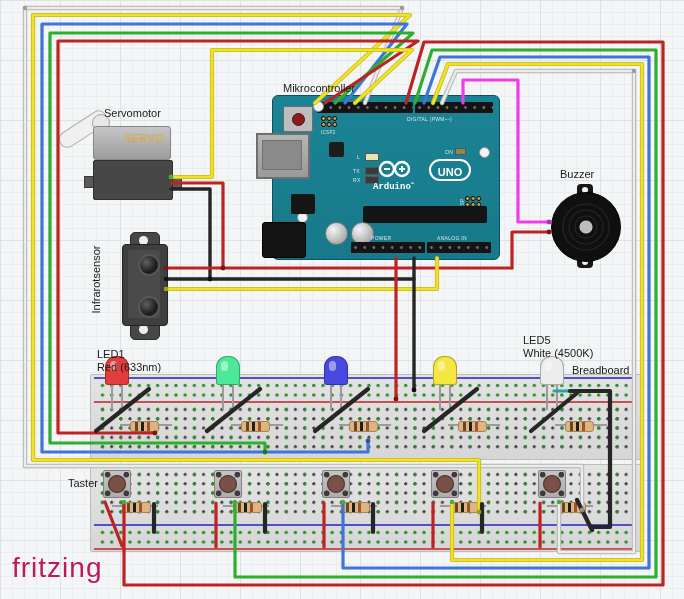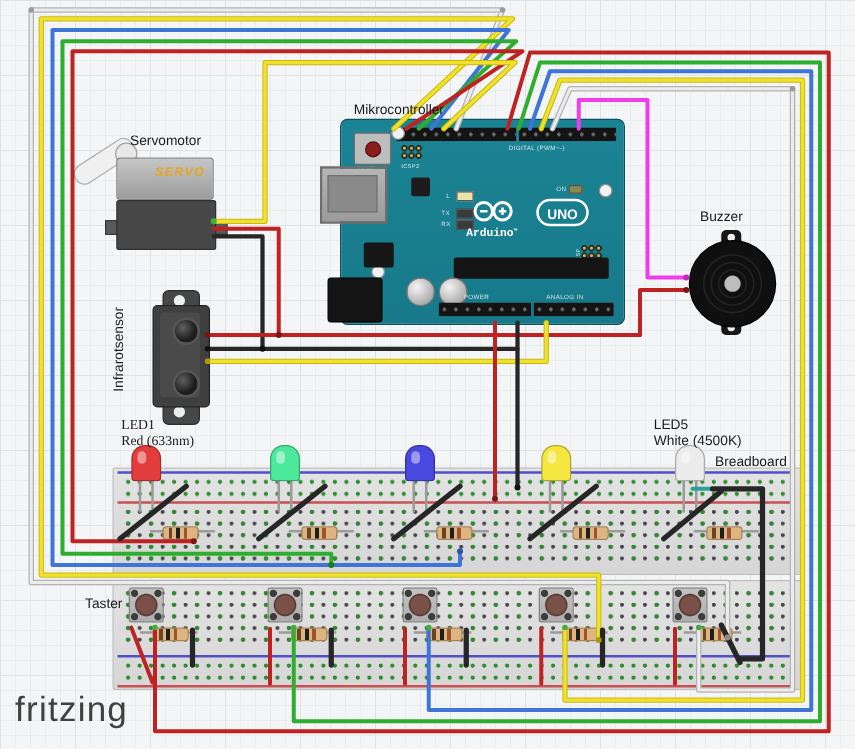--- a/index.html
+++ b/index.html
@@ -7,21 +7,21 @@
     font-family:"Liberation Sans",sans-serif;}
   .grid{position:absolute;inset:0;
     background-image:
       linear-gradient(#dde2e5 1px,transparent 1px),
       linear-gradient(90deg,#dde2e5 1px,transparent 1px),
       linear-gradient(#eaedee 1px,transparent 1px),
       linear-gradient(90deg,#eaedee 1px,transparent 1px);
     background-size:60px 60px,60px 60px,12px 12px,12px 12px;}
   .lbl{position:absolute;font-size:11px;color:#1a1a1a;white-space:pre;z-index:6;line-height:13px;}
   .lbl-v{transform:rotate(-90deg);}
-  .watermark{position:absolute;left:12px;top:552px;font-size:28px;color:#404040;
+  .watermark{position:absolute;left:12px;top:552px;font-size:28px;color:#be185d;
     letter-spacing:1px;z-index:6;}
   
   .bb{position:absolute;left:90px;width:550px;background:linear-gradient(#e3e3e3,#d6d6d6);
     border:1px solid #bdbdbd;border-radius:2px;z-index:1;}
   .railline{position:absolute;left:94px;width:542px;height:2px;z-index:2;}
   .holes{position:absolute;left:98px;width:536px;z-index:2;}
   .h-dark{background-image:
      radial-gradient(circle at 4.5px 4.5px, #2d8c2d 1.4px, transparent 1.9px),
      radial-gradient(circle at 4.5px 4.5px, #454545 1.3px, transparent 1.8px);
      background-size:18.4px 9.3px,9.2px 9.3px;}
@@ -67,21 +67,21 @@
     background:radial-gradient(circle at 35% 32%,#f4f4f4,#bdbdbd 55%,#8f8f8f);}
   .sled{position:absolute;width:12px;height:6px;border:.5px solid #555;}
   
   .servo-horn{position:absolute;left:54px;top:110px;width:52px;height:15px;z-index:3;
     background:#f0f0f0;border:1px solid #b0b0b0;border-radius:8px;
     transform:rotate(-33deg);transform-origin:85% 60%;}
   .servo-hub{position:absolute;left:92px;top:114px;width:16px;height:16px;border-radius:50%;
     background:#e8e8e8;border:1px solid #a5a5a5;z-index:4;}
   .servo-top{position:absolute;left:93px;top:126px;width:78px;height:34px;z-index:4;
     background:linear-gradient(#c6c6c6,#9c9c9c);border:1px solid #868686;border-radius:3px;
-    color:#e8a520;font-weight:bold;font-style:italic;font-size:10px;
+    color:#e8a520;font-weight:normal;font-style:italic;font-size:10px;
     text-align:right;padding:6px 6px 0 0;box-sizing:border-box;letter-spacing:1px;}
   .servo-body{position:absolute;left:93px;top:160px;width:78px;height:38px;z-index:4;
     background:#474747;border:1px solid #303030;border-radius:2px;}
   .servo-tab{position:absolute;top:176px;width:9px;height:10px;background:#5a5a5a;
     border:1px solid #3a3a3a;z-index:3;}
   
   .ir-tab{position:absolute;left:130px;width:28px;height:18px;background:#474747;
     border:1px solid #2d2d2d;border-radius:5px;z-index:3;}
   .ir-hole{position:absolute;left:139px;width:9px;height:9px;border-radius:50%;
     background:#eceff0;z-index:4;}
@@ -252,21 +252,21 @@
   <div class="buz-tab" style="top:255px;"></div>
   <div class="buz-hole" style="top:259px;"></div>
   <div class="buz"></div>
 
   <div class="lbl" style="left:283px;top:82px;">Mikrocontroller</div>
   <div class="lbl" style="left:104px;top:107px;">Servomotor</div>
   <div class="lbl lbl-v" style="left:46px;top:273px;width:100px;text-align:center;">Infrarotsensor</div>
   <div class="lbl" style="left:560px;top:168px;">Buzzer</div>
   <div class="lbl" style="left:572px;top:364px;">Breadboard</div>
   <div class="lbl" style="left:68px;top:477px;">Taster</div>
-  <div class="lbl" style="left:97px;top:334px;font-family:Liberation Serif, serif;"><span>LED1</span><br><span>Red (633nm)</span></div>
+  <div class="lbl" style="left:97px;top:348px;"><span>LED1</span><br><span>Red (633nm)</span></div>
   <div class="lbl" style="left:523px;top:334px;"><span>LED5</span><br><span>White (4500K)</span></div>
   <div class="watermark">fritzing</div>
 
   <svg class="wires" width="684" height="599" viewBox="0 0 684 599">
 
     <polyline class="w wo-white" points="365,103 402,8 25,8 25,466 582,466 582,510"></polyline>
     <polyline class="w wi-white" points="365,103 402,8 25,8 25,466 582,466 582,510"></polyline>
     <polyline class="w wo-yellow" points="315,103 410,15 33,15 33,460 479,460 479,512"></polyline>
     <polyline class="w wi-yellow" points="315,103 410,15 33,15 33,460 479,460 479,512"></polyline>
     <polyline class="w w-blue" points="345,103 407,24 42,24 42,452 368,452 368,441"></polyline>

